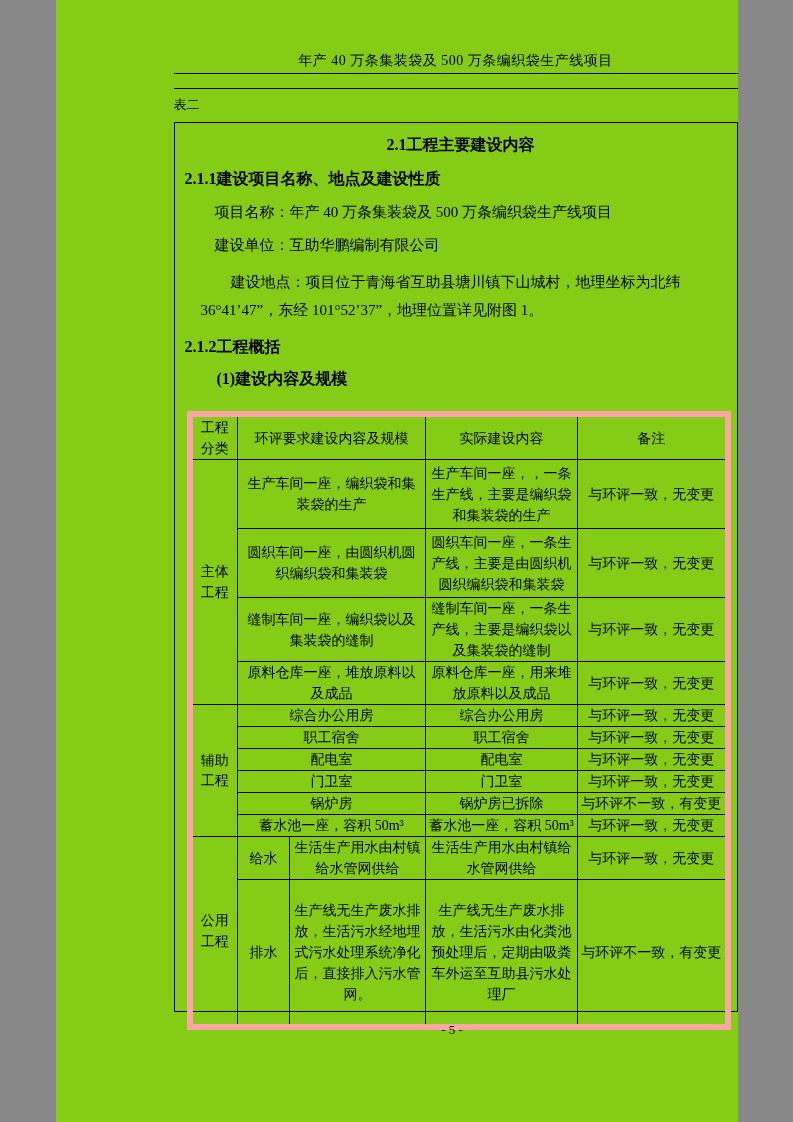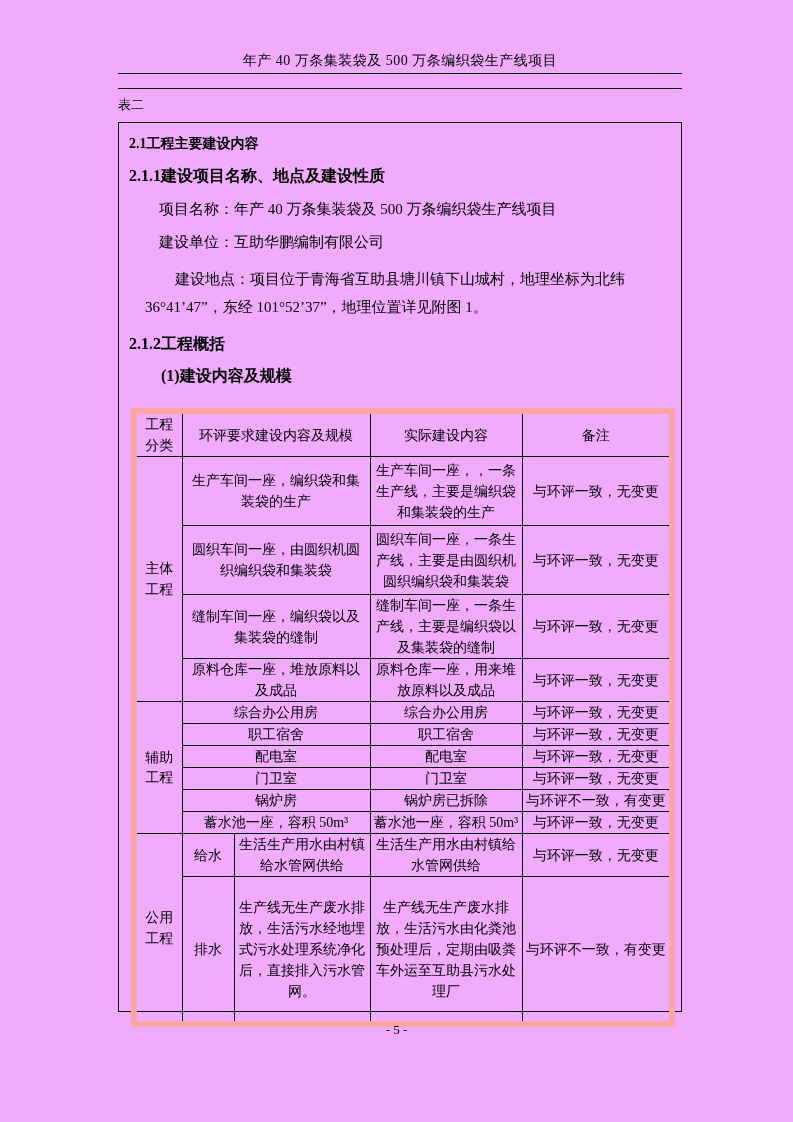--- a/index.html
+++ b/index.html
@@ -1,21 +1,21 @@
 <!DOCTYPE html>
 <html><head>
 <meta charset="utf-8">
 <style>
   html, body { margin: 0; padding: 0; background: #888; }
   .page {
     position: relative;
-    width: 793px;
+    width: 682px;
     height: 1122px;
     margin: 0 auto;
-    background: #f0abfc;
+    background: #84cc16;
     font-family: "Liberation Serif", "DejaVu Serif", serif;
     color: #000000;
     overflow: hidden;
   }
   .header-title {
     position: absolute;
     top: 52px; left: 118px; width: 564px;
     text-align: center;
     font-size: 14px;
     letter-spacing: 0.5px;
@@ -29,21 +29,21 @@
     font-size: 13px;
   }
   .doc-box {
     position: absolute;
     top: 122px; left: 118px;
     width: 562px; height: 888px;
     border: 1px solid #000;
     box-sizing: content-box;
   }
   .doc-box .inner { padding: 8px 10px 0 10px; }
-  .h-main { font-size: 14px; font-weight: bold; margin: 4px 0 0 0; }
+  .h-main { font-size: 16px; font-weight: bold; margin: 4px 0 0 10px; text-align: center; }
   .h-sub  { font-size: 16px; font-weight: bold; margin: 13px 0 0 0; }
   .para   { font-size: 15px; margin: 12px 0 0 0; text-indent: 2em; line-height: 21px; }
   .para-loc { font-size: 15px; margin: 12px 0 0 16px; text-indent: 2em; line-height: 28px; }
   .h-item { font-size: 16px; font-weight: bold; margin: 11px 0 16px 0; text-indent: 2em; }
   .tbl-title { font-size: 15px; font-weight: bold; text-align: center; margin: 9px 0 0 0; }
   table.main {
     border-collapse: collapse;
     table-layout: fixed;
     width: 538px;
     margin: 21px 0 0 2px;

